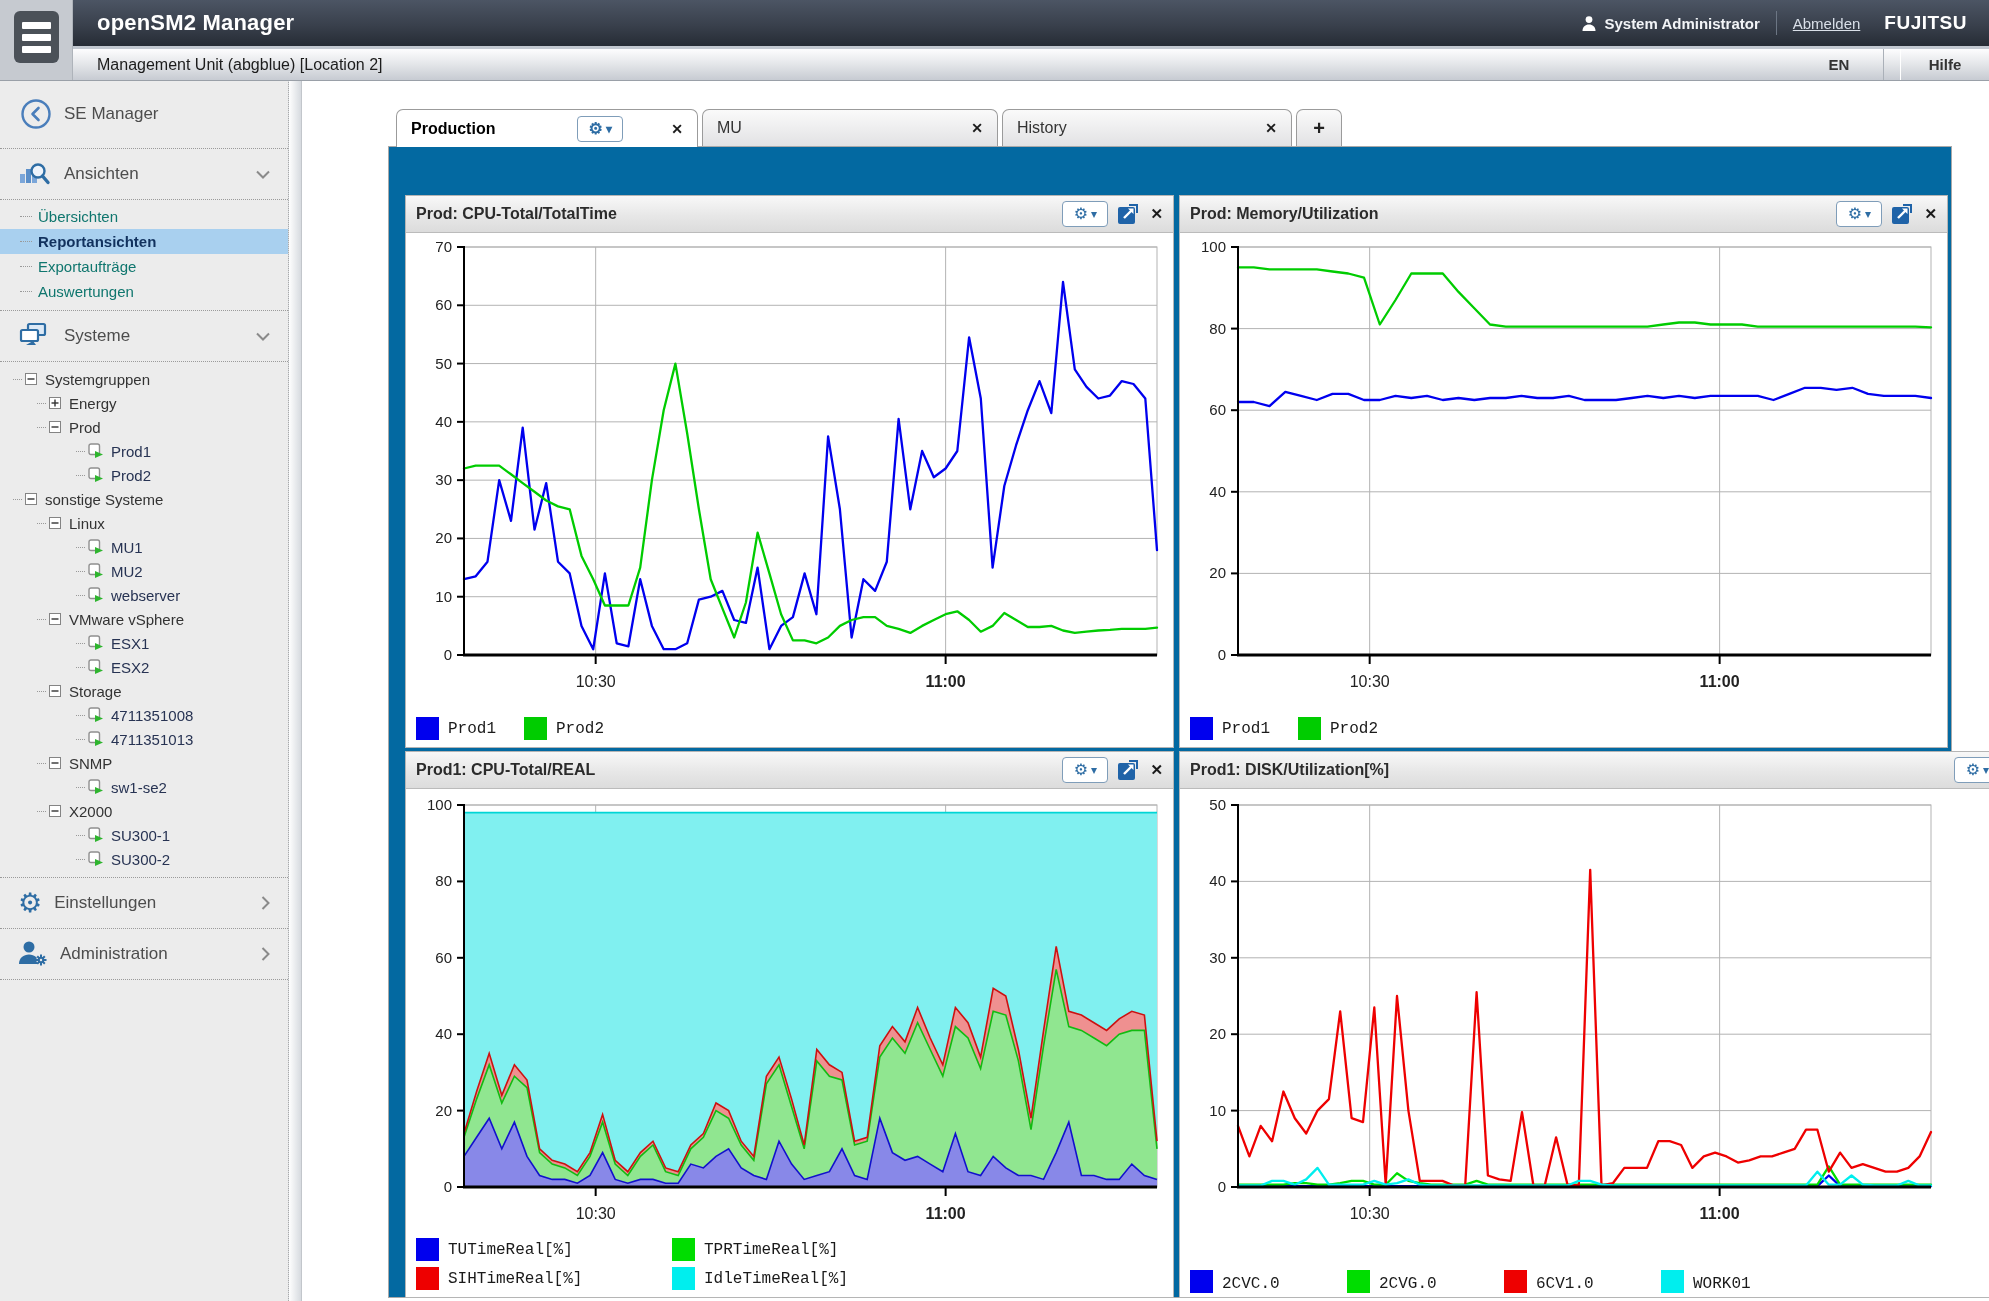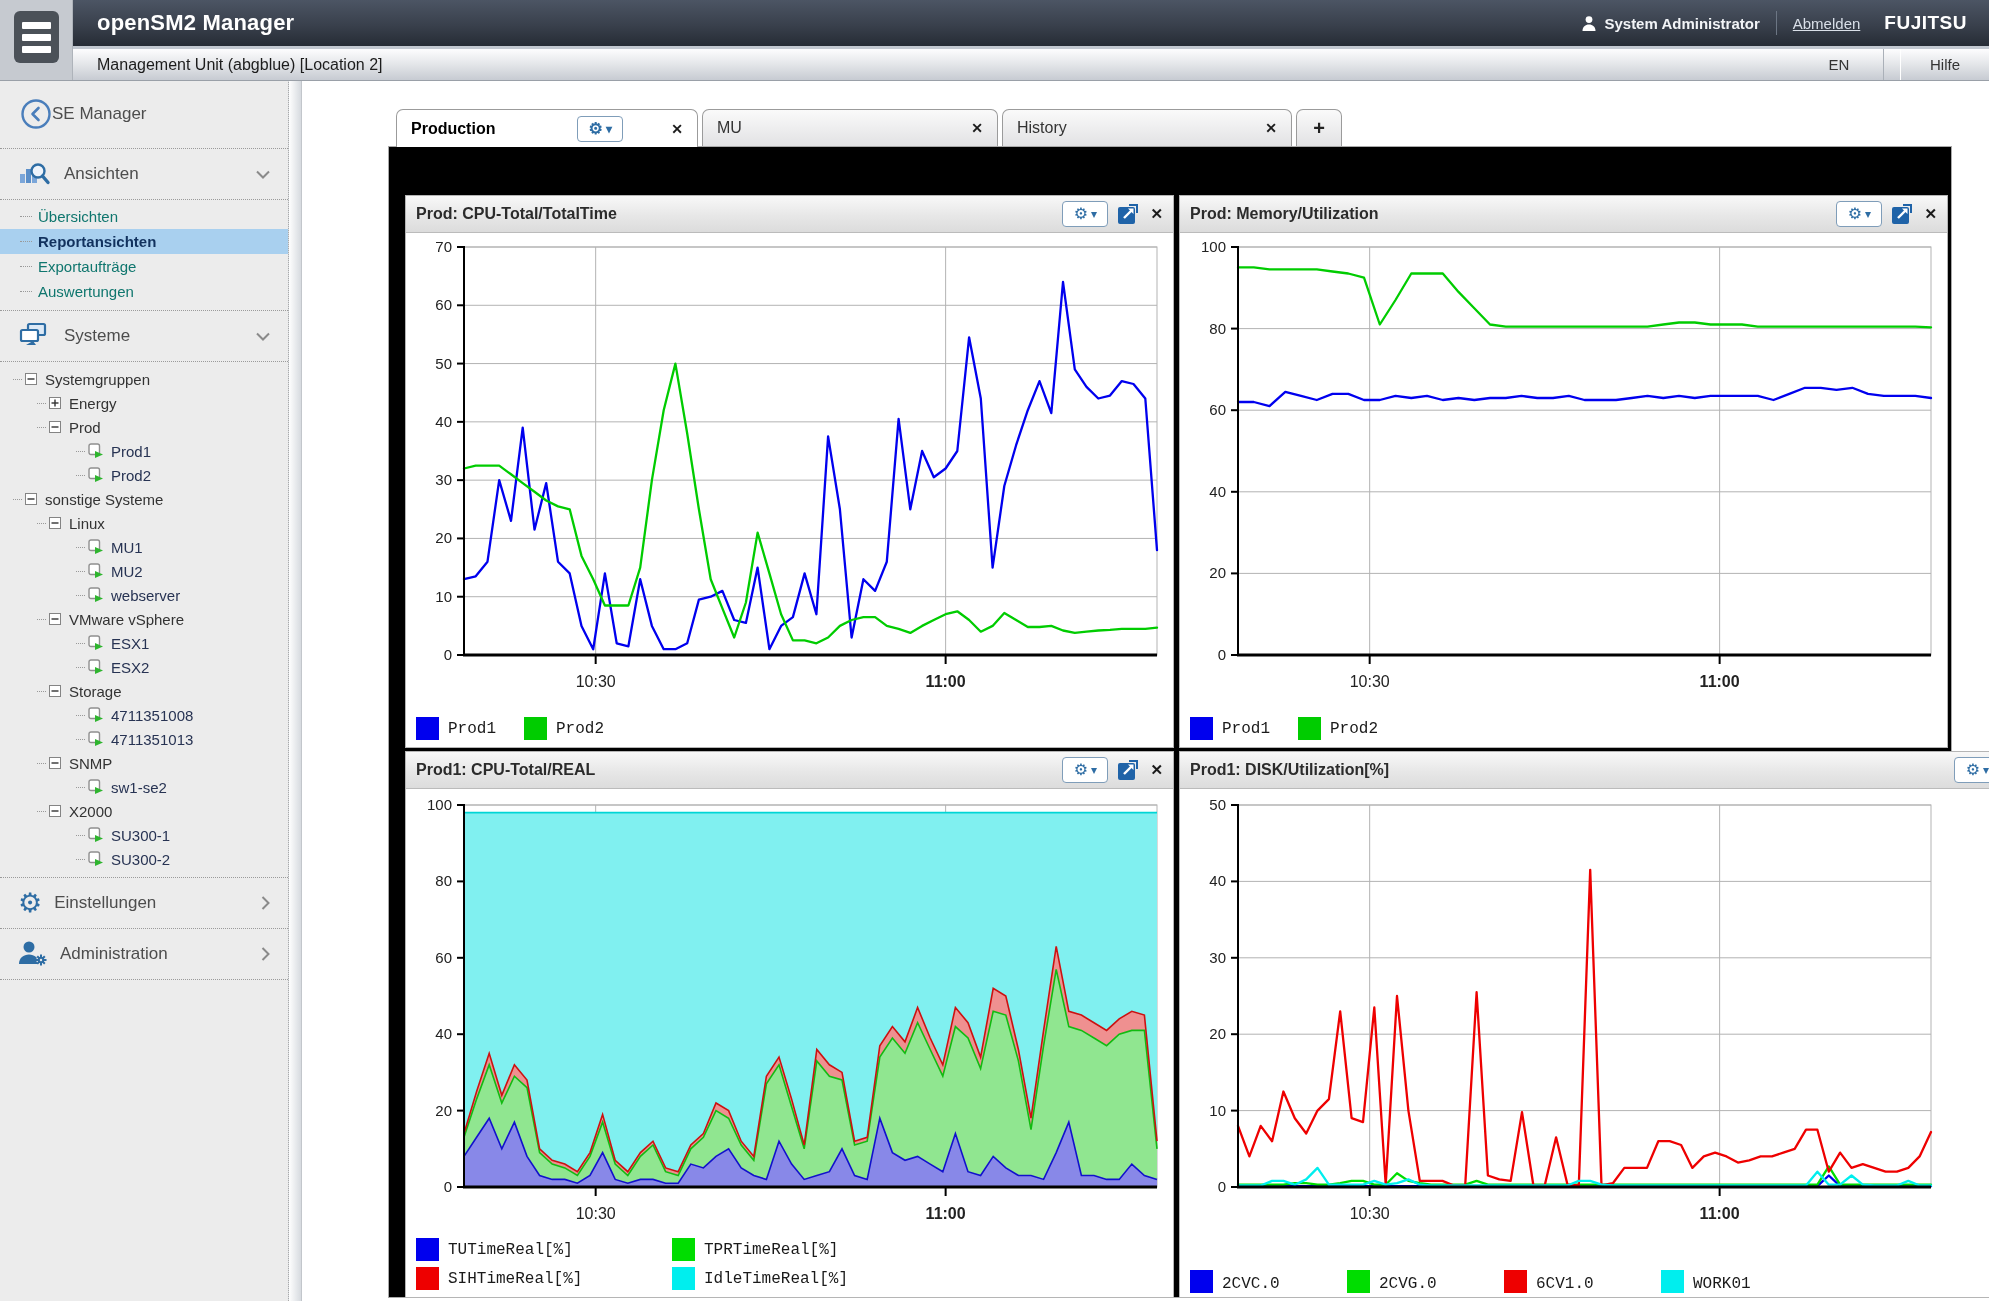--- a/index.html
+++ b/index.html
@@ -15,37 +15,37 @@
   .hdr-user{display:flex;align-items:center;gap:7px;color:#f2f4f7;font-size:15px;font-weight:bold;}
   .hdr-sep{width:1px;height:24px;background:#6c7684;}
   .logout{color:#d9dfe8;font-size:15px;text-decoration:underline;cursor:pointer;}
   .brand{color:#fff;font-size:19px;font-weight:bold;letter-spacing:.5px;margin-left:8px;}
 
   
   .subhdr{position:absolute;left:0;top:49px;width:1989px;height:31px;
        background:linear-gradient(#fdfdfe,#e6e8eb 45%,#c7cbd2);
        border-bottom:1px solid #9aa0a8;z-index:4;display:flex;align-items:center;}
   .subhdr-title{font-size:16px;color:#1c1c1c;margin-left:97px;flex:1;}
-  .sub-cell{height:31px;line-height:31px;text-align:center;font-size:15px;color:#333;width:88px;cursor:pointer;}
+  .sub-cell{height:31px;line-height:31px;text-align:center;font-size:15px;color:#333;width:88px;cursor:pointer;font-weight:bold;}
   .sub-cell.lang{border-right:1px solid #aab0b8;}
   .sub-cell.hilfe{border-left:1px solid #fff;margin-left:16px;}
 
   
   .corner{position:absolute;left:0;top:0;width:72px;height:80px;background:#c6cad0;z-index:6;
           border-right:1px solid #aeb3ba;}
   .burger{width:45px;height:52px;background:#4b5158;border:1px solid #7c8term289;border-radius:6px;margin:11px auto 0;
           display:flex;flex-direction:column;justify-content:center;gap:5px;align-items:center;}
   .burger i{display:block;width:29px;height:7px;background:#fff;border-radius:1px;}
 
   
   .sidebar{position:absolute;left:0;top:80px;width:288px;height:1221px;background:#ececec;}
   .sep{border-top:1px dotted #9a9a9a;height:0;}
   .srow{display:flex;align-items:center;position:relative;cursor:pointer;}
   .srow .slabel{font-size:17px;color:#4d4d4d;}
-  .backrow{height:68px;padding-left:20px;}
+  .backrow{height:68px;padding-left:20px;gap:12px;}
   .secrow{height:50px;padding-left:18px;gap:12px;}
   .chev{position:absolute;right:18px;}
   .alist{padding:4px 0 6px;}
   .aitem{height:25px;line-height:25px;font-size:15px;color:#0f766e;padding-left:38px;position:relative;cursor:pointer;}
   .aitem .adots{position:absolute;left:20px;top:12px;width:12px;border-top:1px dotted #999;}
   .aitem.sel{background:#a9d0ef;font-weight:bold;color:#12325e;}
   #tree{padding:5px 0 6px;}
   .trow{height:24px;display:flex;align-items:center;font-size:15px;cursor:pointer;position:relative;}
   .trow.lvl0{padding-left:13px;}
   .trow.lvl1{padding-left:37px;}
@@ -78,21 +78,21 @@
   .tabx{font-weight:bold;font-size:14px;color:#1a1a1a;margin-left:12px;cursor:pointer;}
 
   
   .gearbtn{display:flex;align-items:center;justify-content:center;width:46px;height:26px;background:#fff;
            border:1px solid #7f9db9;border-radius:4px;cursor:pointer;gap:3px;box-sizing:border-box;}
   .gearbtn .g{color:#2e6da4;font-size:16px;line-height:1;}
   .gearbtn .dd{color:#2e6da4;font-size:12px;line-height:1;}
 
   
   .container{position:absolute;left:100px;top:66px;width:1564px;height:1152px;
-             border:1px solid #a9a9a9;background:#000000;box-sizing:border-box;}
+             border:1px solid #a9a9a9;background:#0369a1;box-sizing:border-box;}
   .panel{position:absolute;border:1px solid #b5b5b5;background:#fff;box-sizing:border-box;}
   .p1{left:16px;top:48px;width:769px;height:553px;}
   .p2{left:790px;top:48px;width:769px;height:553px;}
   .p3{left:16px;top:604px;width:769px;height:547px;}
   .p4{left:790px;top:604px;width:887px;height:547px;}
   .panel-h{height:36px;background:linear-gradient(#f8f8f8,#e7e7e7 55%,#dcdcdc);border-bottom:1px solid #bbb;
            display:flex;align-items:center;padding:0 10px;gap:10px;}
   .ptitle{flex:1;font-size:16px;font-weight:bold;color:#2b2b2b;}
   .expico{cursor:pointer;display:block;}
   .px{font-weight:bold;font-size:15px;color:#1a1a1a;cursor:pointer;margin-left:2px;}

